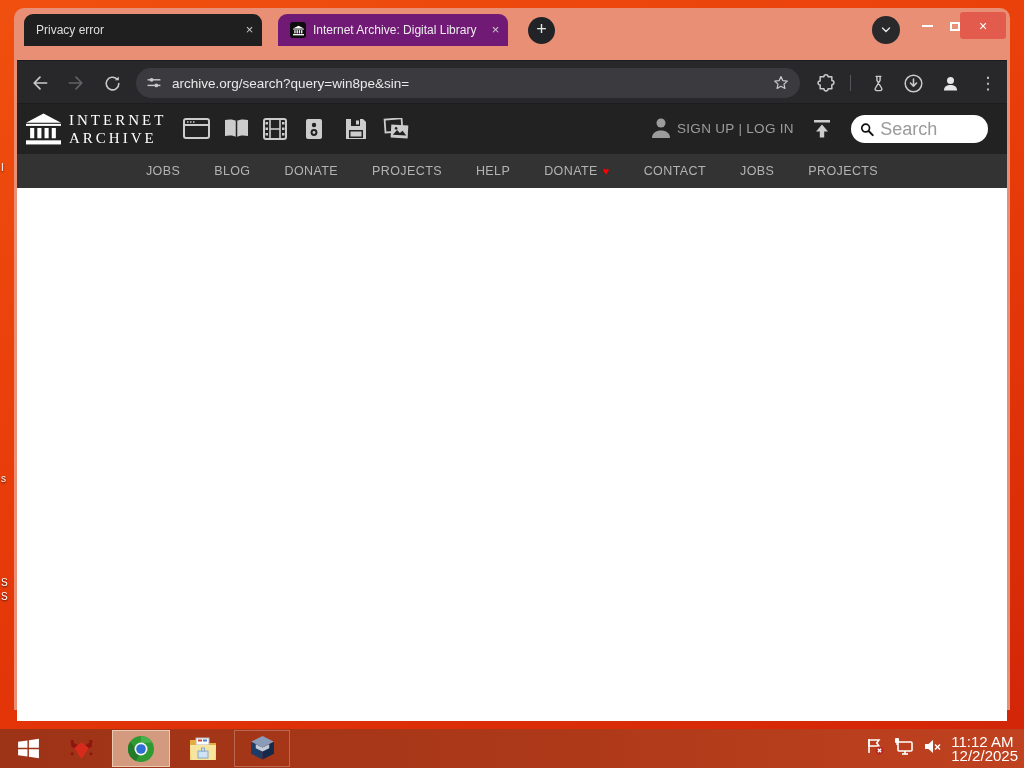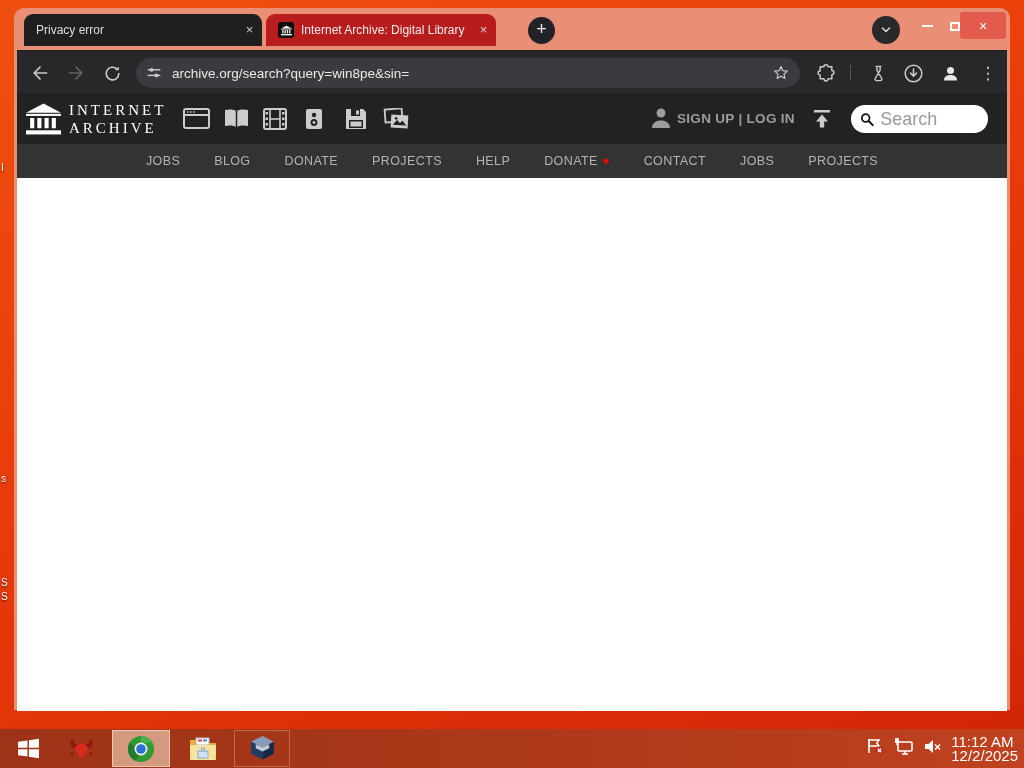--- a/index.html
+++ b/index.html
@@ -12,54 +12,54 @@
   .desktop-frag { position:absolute; left:1px; color:#fff; font-size:10px; text-shadow:0 1px 2px rgba(0,0,0,.7); z-index:1; }
 
   
   .window { position:absolute; left:14px; top:8px; width:996px; height:702px;
     background:#e88f76; border-radius:10px 10px 0 0; z-index:2; }
 
   .tabstrip { position:relative; height:38px; }
   .tab { position:absolute; top:6px; height:32px; border-radius:9px 9px 0 0;
     display:flex; align-items:center; padding:0 4px 0 12px; }
   .tab-inactive { left:10px; width:238px; background:#1f1f1f; color:#dedede; }
-  .tab-active { left:252px; width:230px; background:#b91c1c; color:#ececec; }
+  .tab-active { left:264px; width:230px; background:#701a75; color:#ececec; }
   .tab-title { flex:1; font-size:12px; white-space:nowrap; overflow:hidden; }
   .tab-close { width:17px; height:17px; line-height:16px; text-align:center; color:#cfcfcf;
     font-size:13px; border-radius:50%; flex:0 0 auto; }
   .favicon { width:16px; height:16px; background:#0d0d0d; border-radius:3px; margin-right:7px;
     display:flex; align-items:center; justify-content:center; flex:0 0 auto; }
   .newtab-btn { position:absolute; left:514px; top:9px; width:27px; height:27px; border-radius:50%;
     background:#222326; color:#e8e8e8; text-align:center; line-height:25px; font-size:18px; }
   .tabsearch-btn { position:absolute; left:858px; top:8px; width:28px; height:28px; border-radius:50%;
     background:#29292c; display:flex; align-items:center; justify-content:center; }
   .win-btn { position:absolute; top:6px; width:26px; height:24px; display:flex; align-items:center; justify-content:center; }
   .min-glyph { width:11px; height:2px; background:#fff; }
   .max-glyph { width:10px; height:9px; border:2px solid #fff; }
   .close-btn { position:absolute; left:946px; top:4px; width:46px; height:27px; background:#e25b4d;
     border-radius:3px; display:flex; align-items:center; justify-content:center; color:#fff; font-size:14px; }
 
-  .chrome-body { margin:4px 3px; height:661px; display:flex; flex-direction:column; }
+  .chrome-body { margin:14px 3px; height:661px; display:flex; flex-direction:column; }
   .toolbar { position:relative; height:44px; background:#28282b; border-top:1px solid #1b1b1d;
     border-bottom:1px solid #1d1d1f; flex:0 0 auto; }
   .tb-icon { position:absolute; top:10px; width:24px; height:24px; display:flex; align-items:center; justify-content:center; }
   .url-pill { position:absolute; left:119px; top:7px; width:664px; height:30px; background:#3b3b3f;
     border-radius:15px; display:flex; align-items:center; padding:0 10px; }
   .url-text { color:#e9e9e9; font-size:13.5px; margin-left:10px; flex:1; white-space:nowrap; overflow:hidden; }
   .tb-divider { position:absolute; left:833px; top:14px; width:1px; height:16px; background:#55555a; }
   .menu-dots { font-size:17px; color:#c9c9cb; }
 
   .page { flex:1; background:#ffffff; display:flex; flex-direction:column; overflow:hidden; }
 
   
   .ia-header { position:relative; height:50px; background:#222222; flex:0 0 auto; }
   .ia-logotext { position:absolute; left:52px; top:7px; color:#fff;
     font-family:"Liberation Serif", serif; font-size:15px; letter-spacing:3px; line-height:18px; }
   .media-icon { position:absolute; top:14px; }
-  .auth-text { position:absolute; left:660px; top:17px; color:#9c9c9c; font-size:13.5px; letter-spacing:.3px; white-space:nowrap;font-weight:bold; }
+  .auth-text { position:absolute; left:660px; top:17px; color:#9c9c9c; font-size:13.5px; letter-spacing:.3px; white-space:nowrap; }
   .searchbox { position:absolute; left:834px; top:11px; width:137px; height:28px; background:#fff;
     border-radius:14px; display:flex; align-items:center; padding:0 9px; }
   .searchbox input { border:none; outline:none; background:transparent; width:100%;
     font-size:18px; color:#333; font-family:"Liberation Sans",sans-serif; margin-left:6px; }
   .searchbox input::placeholder { color:#9a9a9a; }
 
   .ia-nav { height:34px; background:#333333; display:flex; align-items:center; justify-content:center;
     gap:34px; flex:0 0 auto; }
   .nav-item { color:#b3b3b3; font-size:12.5px; letter-spacing:.4px; white-space:nowrap; }
   .donate-wrap { display:flex; align-items:center; gap:5px;justify-content:flex-end; }

